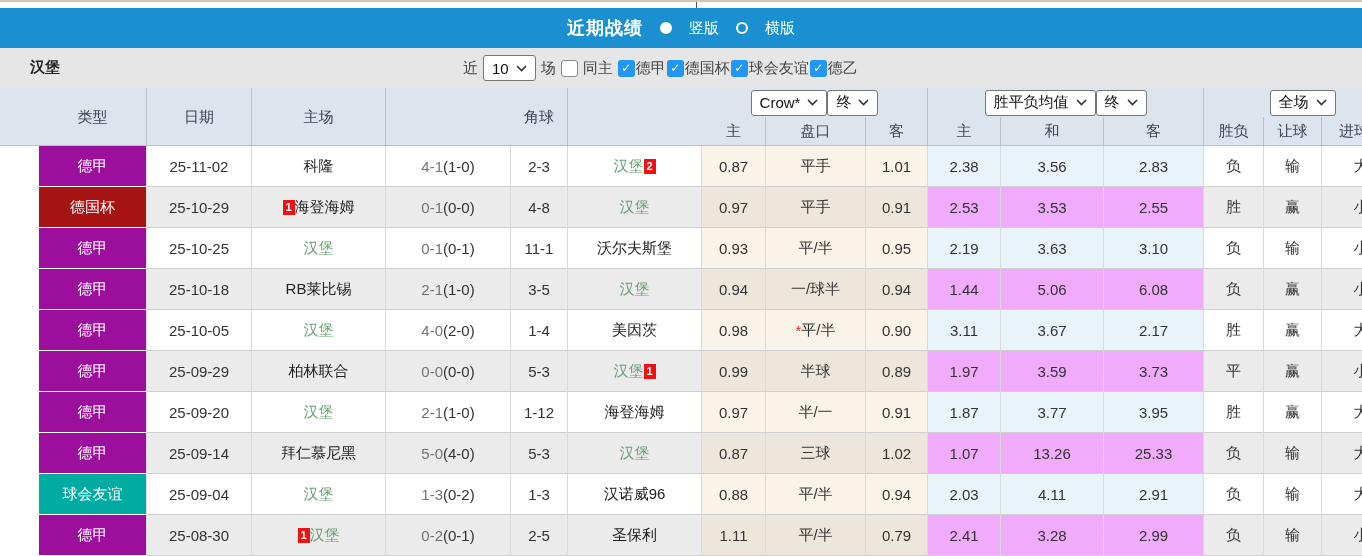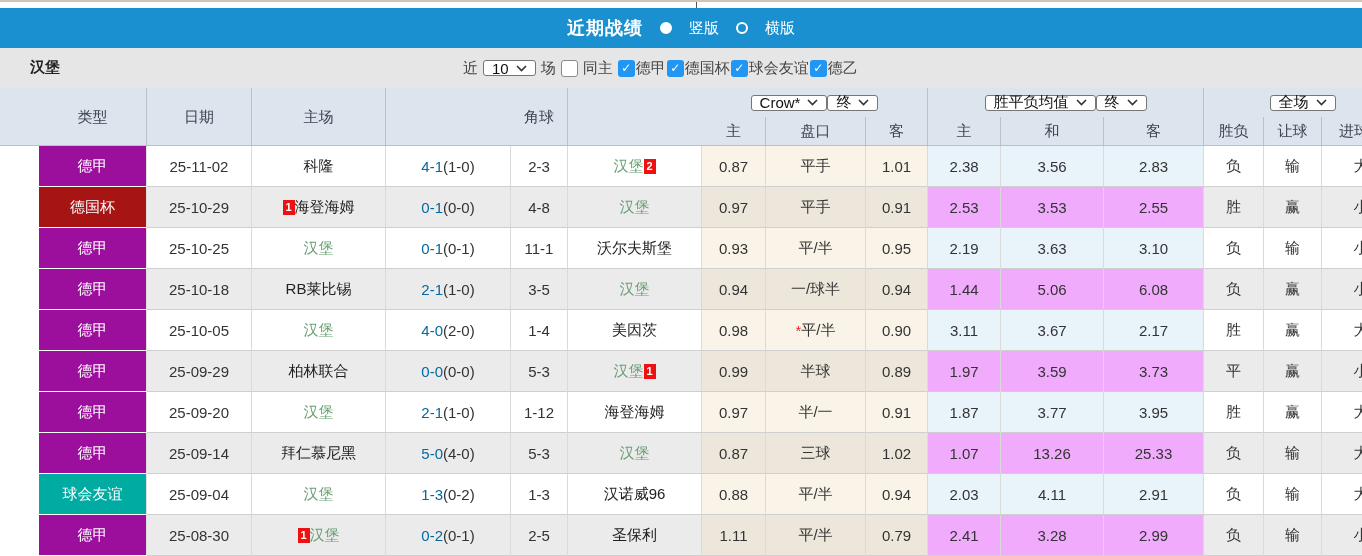--- a/index.html
+++ b/index.html
@@ -22,21 +22,21 @@
   .radio { width:12px; height:12px; border:2px solid #fff; border-radius:50%; display:inline-block; }
   .radio.selected { background:#fff; }
   .rlabel { font-size:15px; }
 
   
   .filter-bar { height:40px; background:#e6e6e6; position:relative; font-size:15px; }
   .team-name { position:absolute; left:30px; top:10px; font-weight:bold; color:#222; }
   .filters { position:absolute; left:463px; top:0; height:100%; display:flex; align-items:center; gap:5px; color:#444; }
   .selbox {
     display:inline-flex; align-items:center; gap:7px; background:#fff;
-    border:1px solid #767676; border-radius:3px; padding:2px 8px; height:16px;
+    border:1px solid #767676; border-radius:3px; padding:2px 8px; height:26px;
     font-size:15px; color:#111; white-space:nowrap;
   }
   .cb {
     width:17px; height:17px; border-radius:3px; display:inline-flex;
     align-items:center; justify-content:center; flex:none;
   }
   .cb.checked { background:#2196f3; color:#fff; font-size:12px; font-weight:bold; }
   .cb.unchecked { background:#fff; border:1px solid #8a8a8a; }
 
   
@@ -60,21 +60,21 @@
   }
   .trow { display:contents; }
   .trow.alt .td { background:#ebebeb; }
   .td.type { color:#fff; border-bottom:1px solid #fff; border-right:1px solid #e0e0e0; }
   .td.odds { background:rgba(243,231,203,0.45); }
   .trow.alt .td.odds { background:#ece7da; }
   .td.mean { background:#e9f3fa; }
   .trow.alt .td.mean { background:#f0abfc; }
   .team { color:#222; }
   .team.g { color:#6a9e72; }
-  .ft { color:#0369a1; }
+  .ft { color:#737373; }
   .ht { color:#333; }
   .sup {
     display:inline-block; background:#ee1111; color:#fff; font-size:11px; font-weight:bold;
     width:12px; height:15px; line-height:15px; text-align:center; vertical-align:4px;
   }
   .star { color:#f32525; }
   .c-red { color:#e25151; }
   .c-green { color:#6e9f55; }
   .c-blue { color:#6565e6; }
   .hcap { color:#4a4a4a;text-align:right; }

